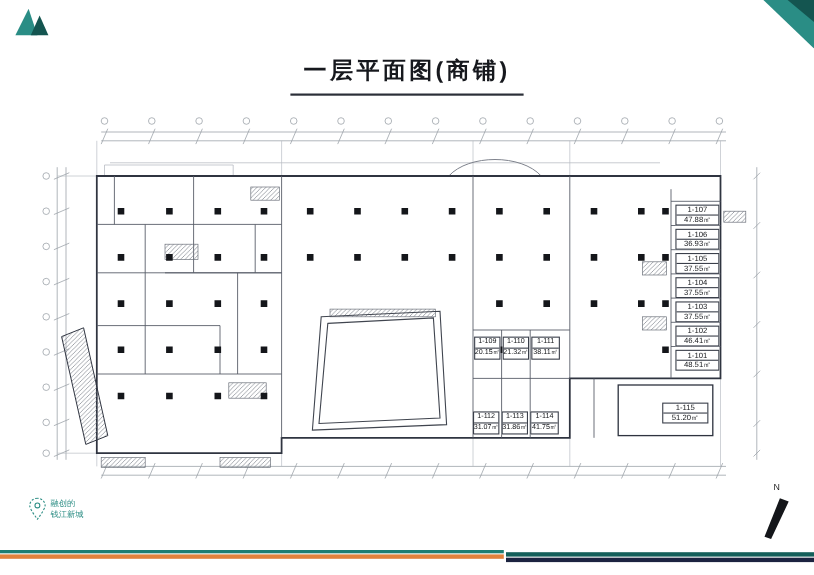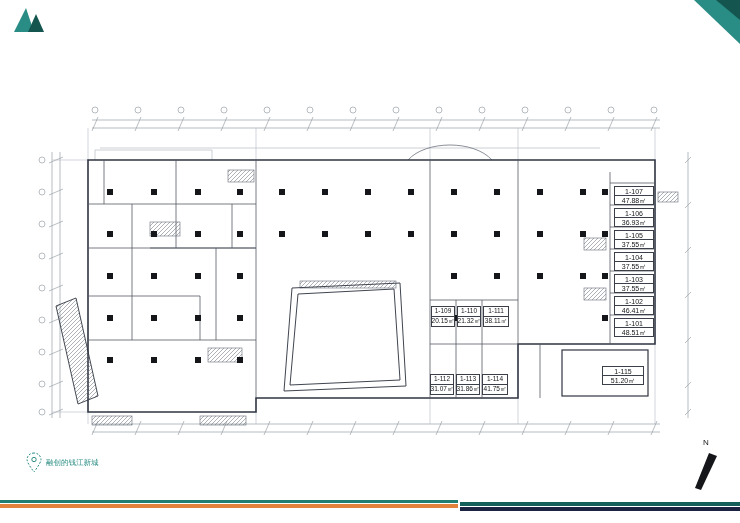--- a/index.html
+++ b/index.html
@@ -30,41 +30,44 @@
   
   .stripe{position:absolute;z-index:6;}
   .stripe-left-teal{left:0;top:500px;width:458px;height:3px;background:#1f7d72;}
   .stripe-left-orange{left:0;top:504px;width:458px;height:4px;background:#e2813c;}
   .stripe-right-teal{left:460px;top:502px;width:280px;height:4px;background:#145f5a;}
   .stripe-right-dark{left:460px;top:507px;width:280px;height:4px;background:#1c2340;}
 
   
   .watermark{position:absolute;left:26px;top:452px;display:flex;align-items:center;gap:4px;
     color:#2f8f86;z-index:6;}
-  .wm-text{display:flex;flex-direction:row;font-size:7.5px;line-height:1.4;}
+  .wm-text{display:flex;flex-direction:column;font-size:7.5px;line-height:1.4;}
 
   
   .compass{position:absolute;right:12px;bottom:26px;width:44px;height:58px;z-index:6;
     display:flex;flex-direction:column;align-items:center;}
   .compass .n-label{font-size:8px;color:#1a1a1a;line-height:1;margin-bottom:1px;}
 </style>
 </head>
 <body>
 
 <div class="stage">
 
   <svg class="corner-tl" width="40" height="30">
     <polygon points="2,28 14,4 22,28" fill="#2a8d85"></polygon>
     <polygon points="16,28 24,10 32,28" fill="#145550"></polygon>
   </svg>
   <svg class="corner-tr" width="52" height="44">
     <polygon points="52,0 52,44 6,0" fill="#2a8d85"></polygon>
     <polygon points="52,0 52,20 28,0" fill="#145550"></polygon>
   </svg>
 
+  <div class="title-wrap">
+    <span class="title">一层平面图(商铺)</span>
+  </div>
 
   <svg class="plan-svg" width="740" height="523" viewBox="0 0 740 523">
     <defs>
       <pattern id="hatch" width="4" height="4" patternUnits="userSpaceOnUse">
         <path d="M0,4 L4,0" stroke="#777c86" stroke-width="0.6"></path>
       </pattern>
     </defs>
 
     <g stroke="#9aa0a6" stroke-width="0.7" fill="none">
       <path d="M92,120H660 M92,128H660 M92,424H660 M92,432H660 M52,152V418 M60,152V418 M688,152V418"></path>

